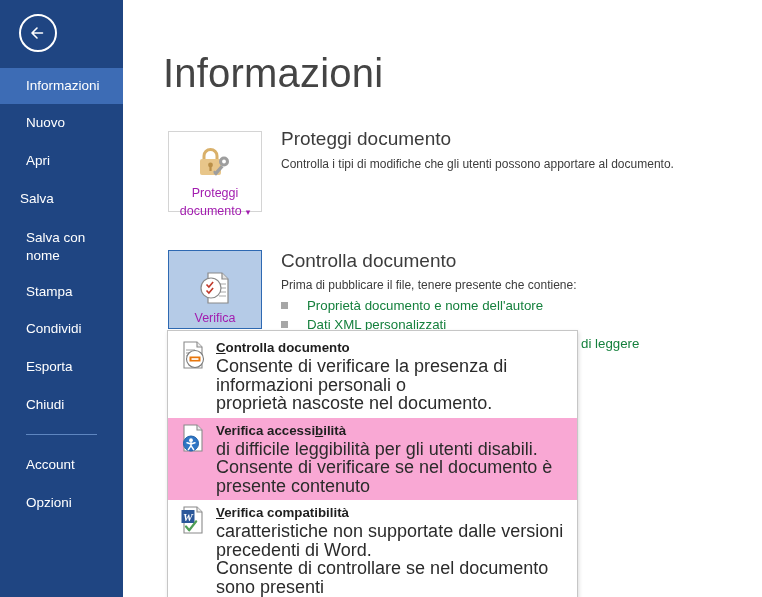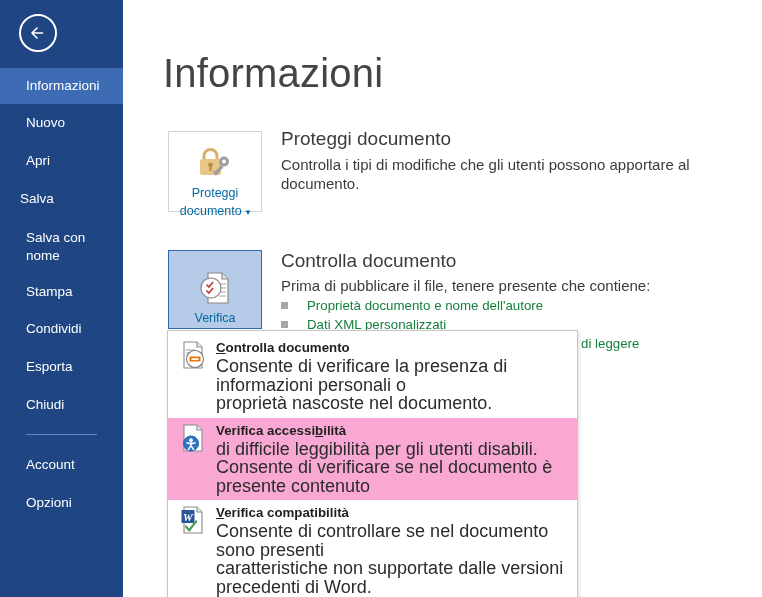--- a/index.html
+++ b/index.html
@@ -80,21 +80,21 @@
     letter-spacing: 0.2px;
     white-space: nowrap;
   }
 
   
   .big-btn {
     position: absolute;
     box-sizing: border-box;
     text-align: center;
     cursor: pointer;
-    color: #0369a1;
+    color: #a21caf;
     font-size: 12.5px;
     line-height: 16px;
   }
   .big-btn .glyph {
     display: block;
     margin: 0 auto;
     height: 40px;
   }
   .big-btn .cap { display: block; margin-top: 2px; }
 
@@ -115,21 +115,21 @@
 
   .sec-head {
     position: absolute;
     font-size: 19px;
     font-weight: 400;
     color: #3c3c3c;
     white-space: nowrap;
   }
   .sec-sub {
     position: absolute;
-    font-size: 15px;
+    font-size: 12px;
     color: #3c3c3c;
     line-height: 19px;
   }
   .bullet-row {
     position: absolute;
     font-size: 13.3px;
     color: #15803d;
     line-height: 19px;
     white-space: nowrap;
   }
@@ -319,19 +319,19 @@
         </div>
         <div class="menu-item">
           <span class="mi-icon"><svg width="28" height="30" viewBox="0 0 28 30">
               <path d="M5 2 h13 l5 5 v21 h-18 z" fill="#ffffff" stroke="#8a8a8a" stroke-width="1.1"></path>
               <path d="M18 2 v5 h5" fill="#ededed" stroke="#8a8a8a" stroke-width="1.1"></path>
               <rect x="2.5" y="5" width="13" height="13" fill="#2b579a"></rect>
               <text x="9" y="15.5" font-family="Liberation Serif, serif" font-size="11" font-style="italic" font-weight="bold" fill="#ffffff" text-anchor="middle">W</text>
               <path d="M7 21.5 l3.2 3.8 l7 -9" fill="none" stroke="#4f9e55" stroke-width="2.2" stroke-linecap="round" stroke-linejoin="round"></path>
             </svg></span>
           <div class="mi-title"><span></span><u>V</u><span>erifica compatibilità</span></div>
+          <div class="mi-desc">caratteristiche non supportate dalle versioni precedenti di Word.</div>
           <div class="mi-desc">Consente di controllare se nel documento sono presenti</div>
-          <div class="mi-desc">caratteristiche non supportate dalle versioni precedenti di Word.</div>
         </div>
       </div>
 
   </div>
 </div>
 
 </body></html>

